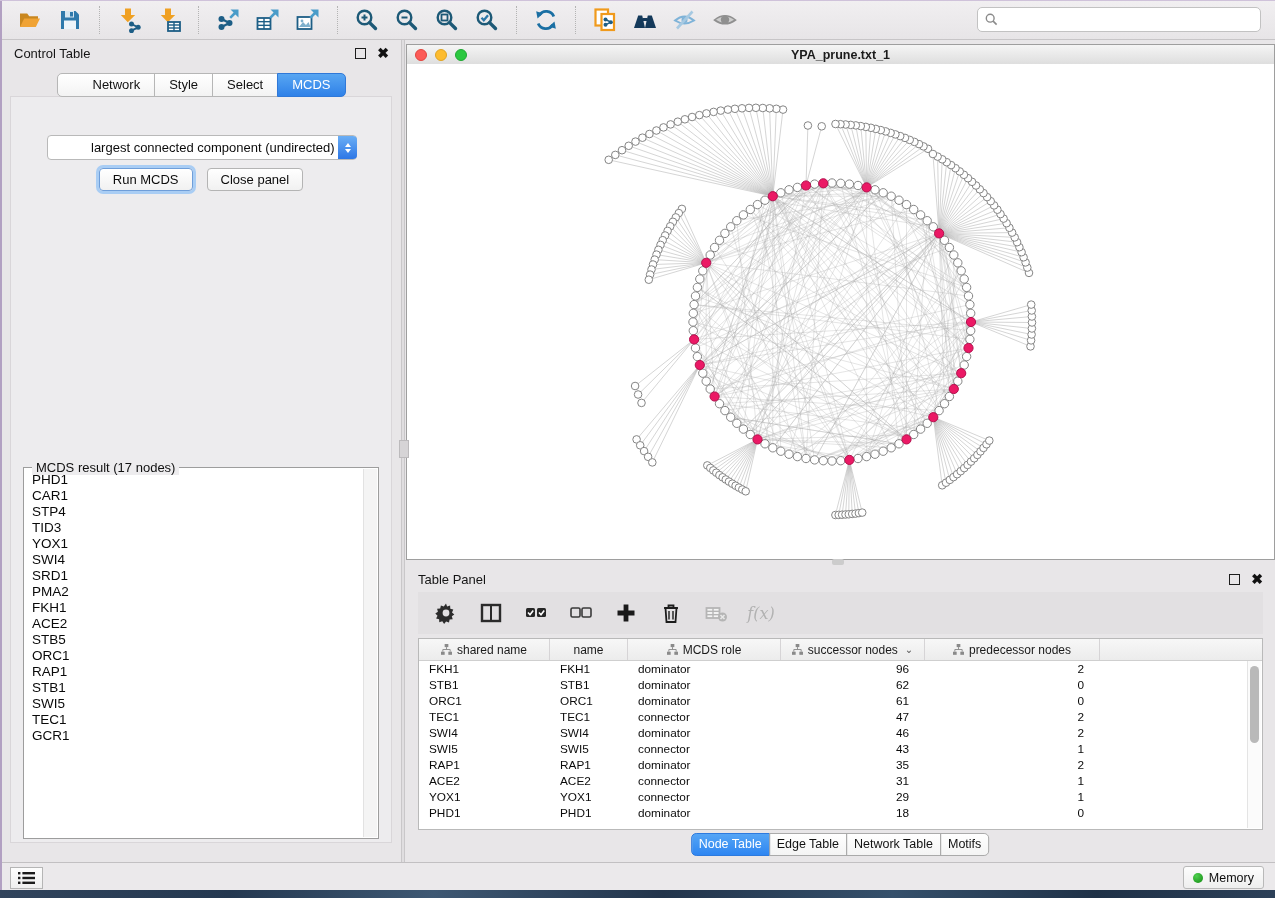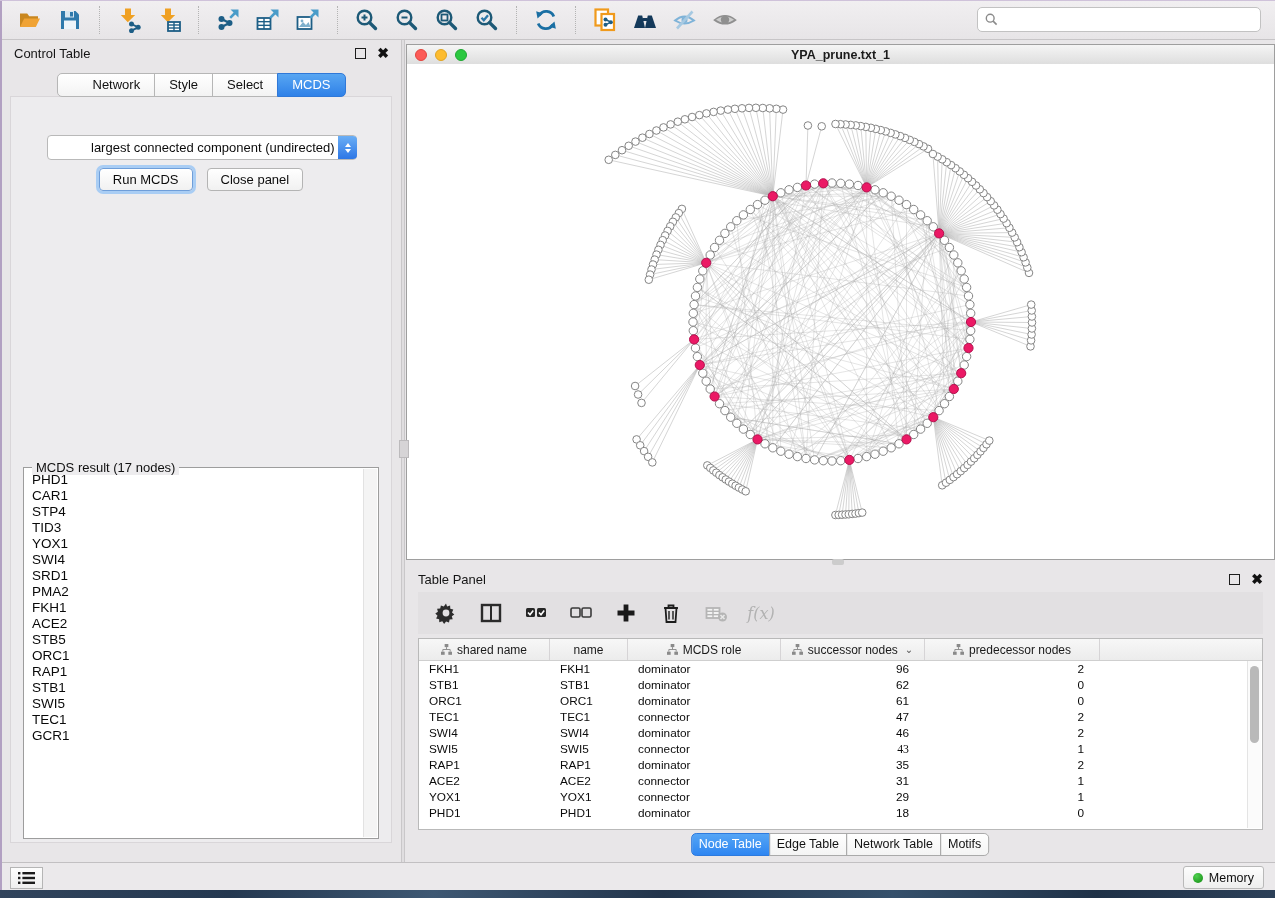--- a/index.html
+++ b/index.html
@@ -1152,21 +1152,21 @@
             <div class="td" style="width: 131px;">SWI4</div>
             <div class="td" style="width: 78px;">SWI4</div>
             <div class="td" style="width: 153px;">dominator</div>
             <div class="td num" style="width: 144px;">46</div>
             <div class="td num" style="width: 175px;">2</div>
           </div>
           <div class="trow">
             <div class="td" style="width: 131px;">SWI5</div>
             <div class="td" style="width: 78px;">SWI5</div>
             <div class="td" style="width: 153px;">connector</div>
-            <div class="td num" style="width: 144px; font-family: Liberation Serif, serif;">43</div>
+            <div class="td num" style="width: 144px;">43</div>
             <div class="td num" style="width: 175px;">1</div>
           </div>
           <div class="trow">
             <div class="td" style="width: 131px;">RAP1</div>
             <div class="td" style="width: 78px;">RAP1</div>
             <div class="td" style="width: 153px;">dominator</div>
             <div class="td num" style="width: 144px;">35</div>
             <div class="td num" style="width: 175px;">2</div>
           </div>
           <div class="trow">

